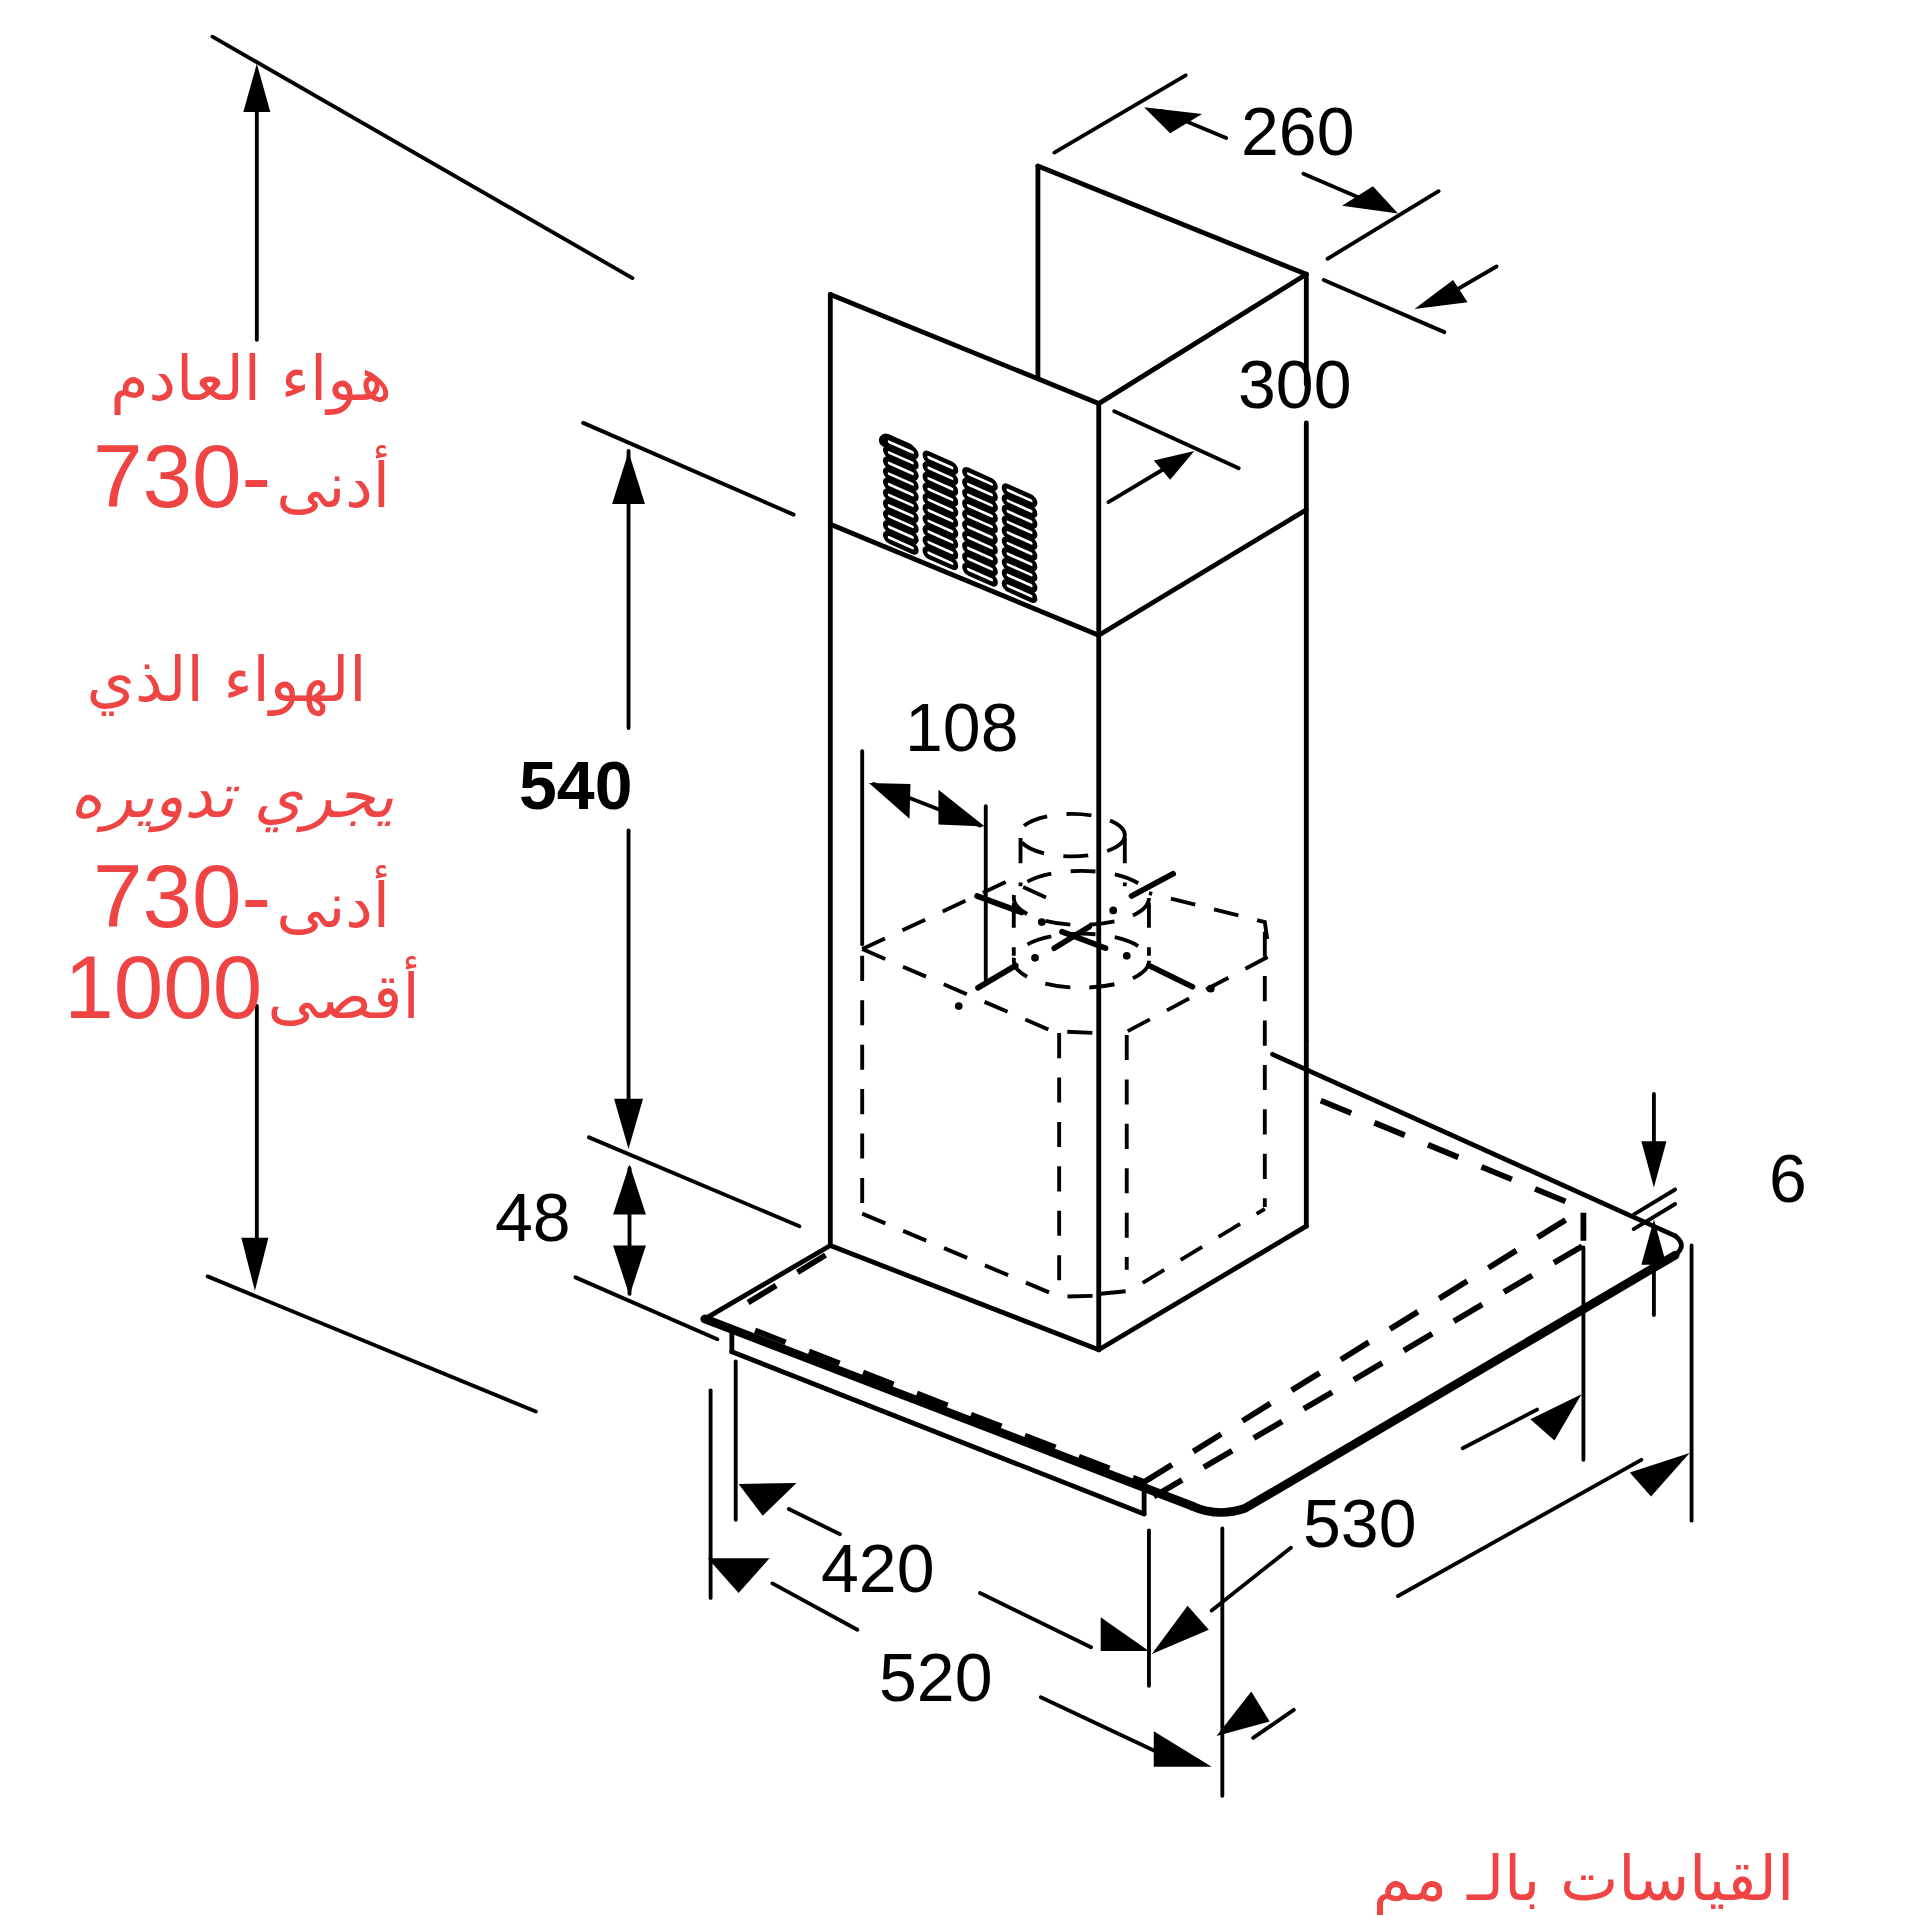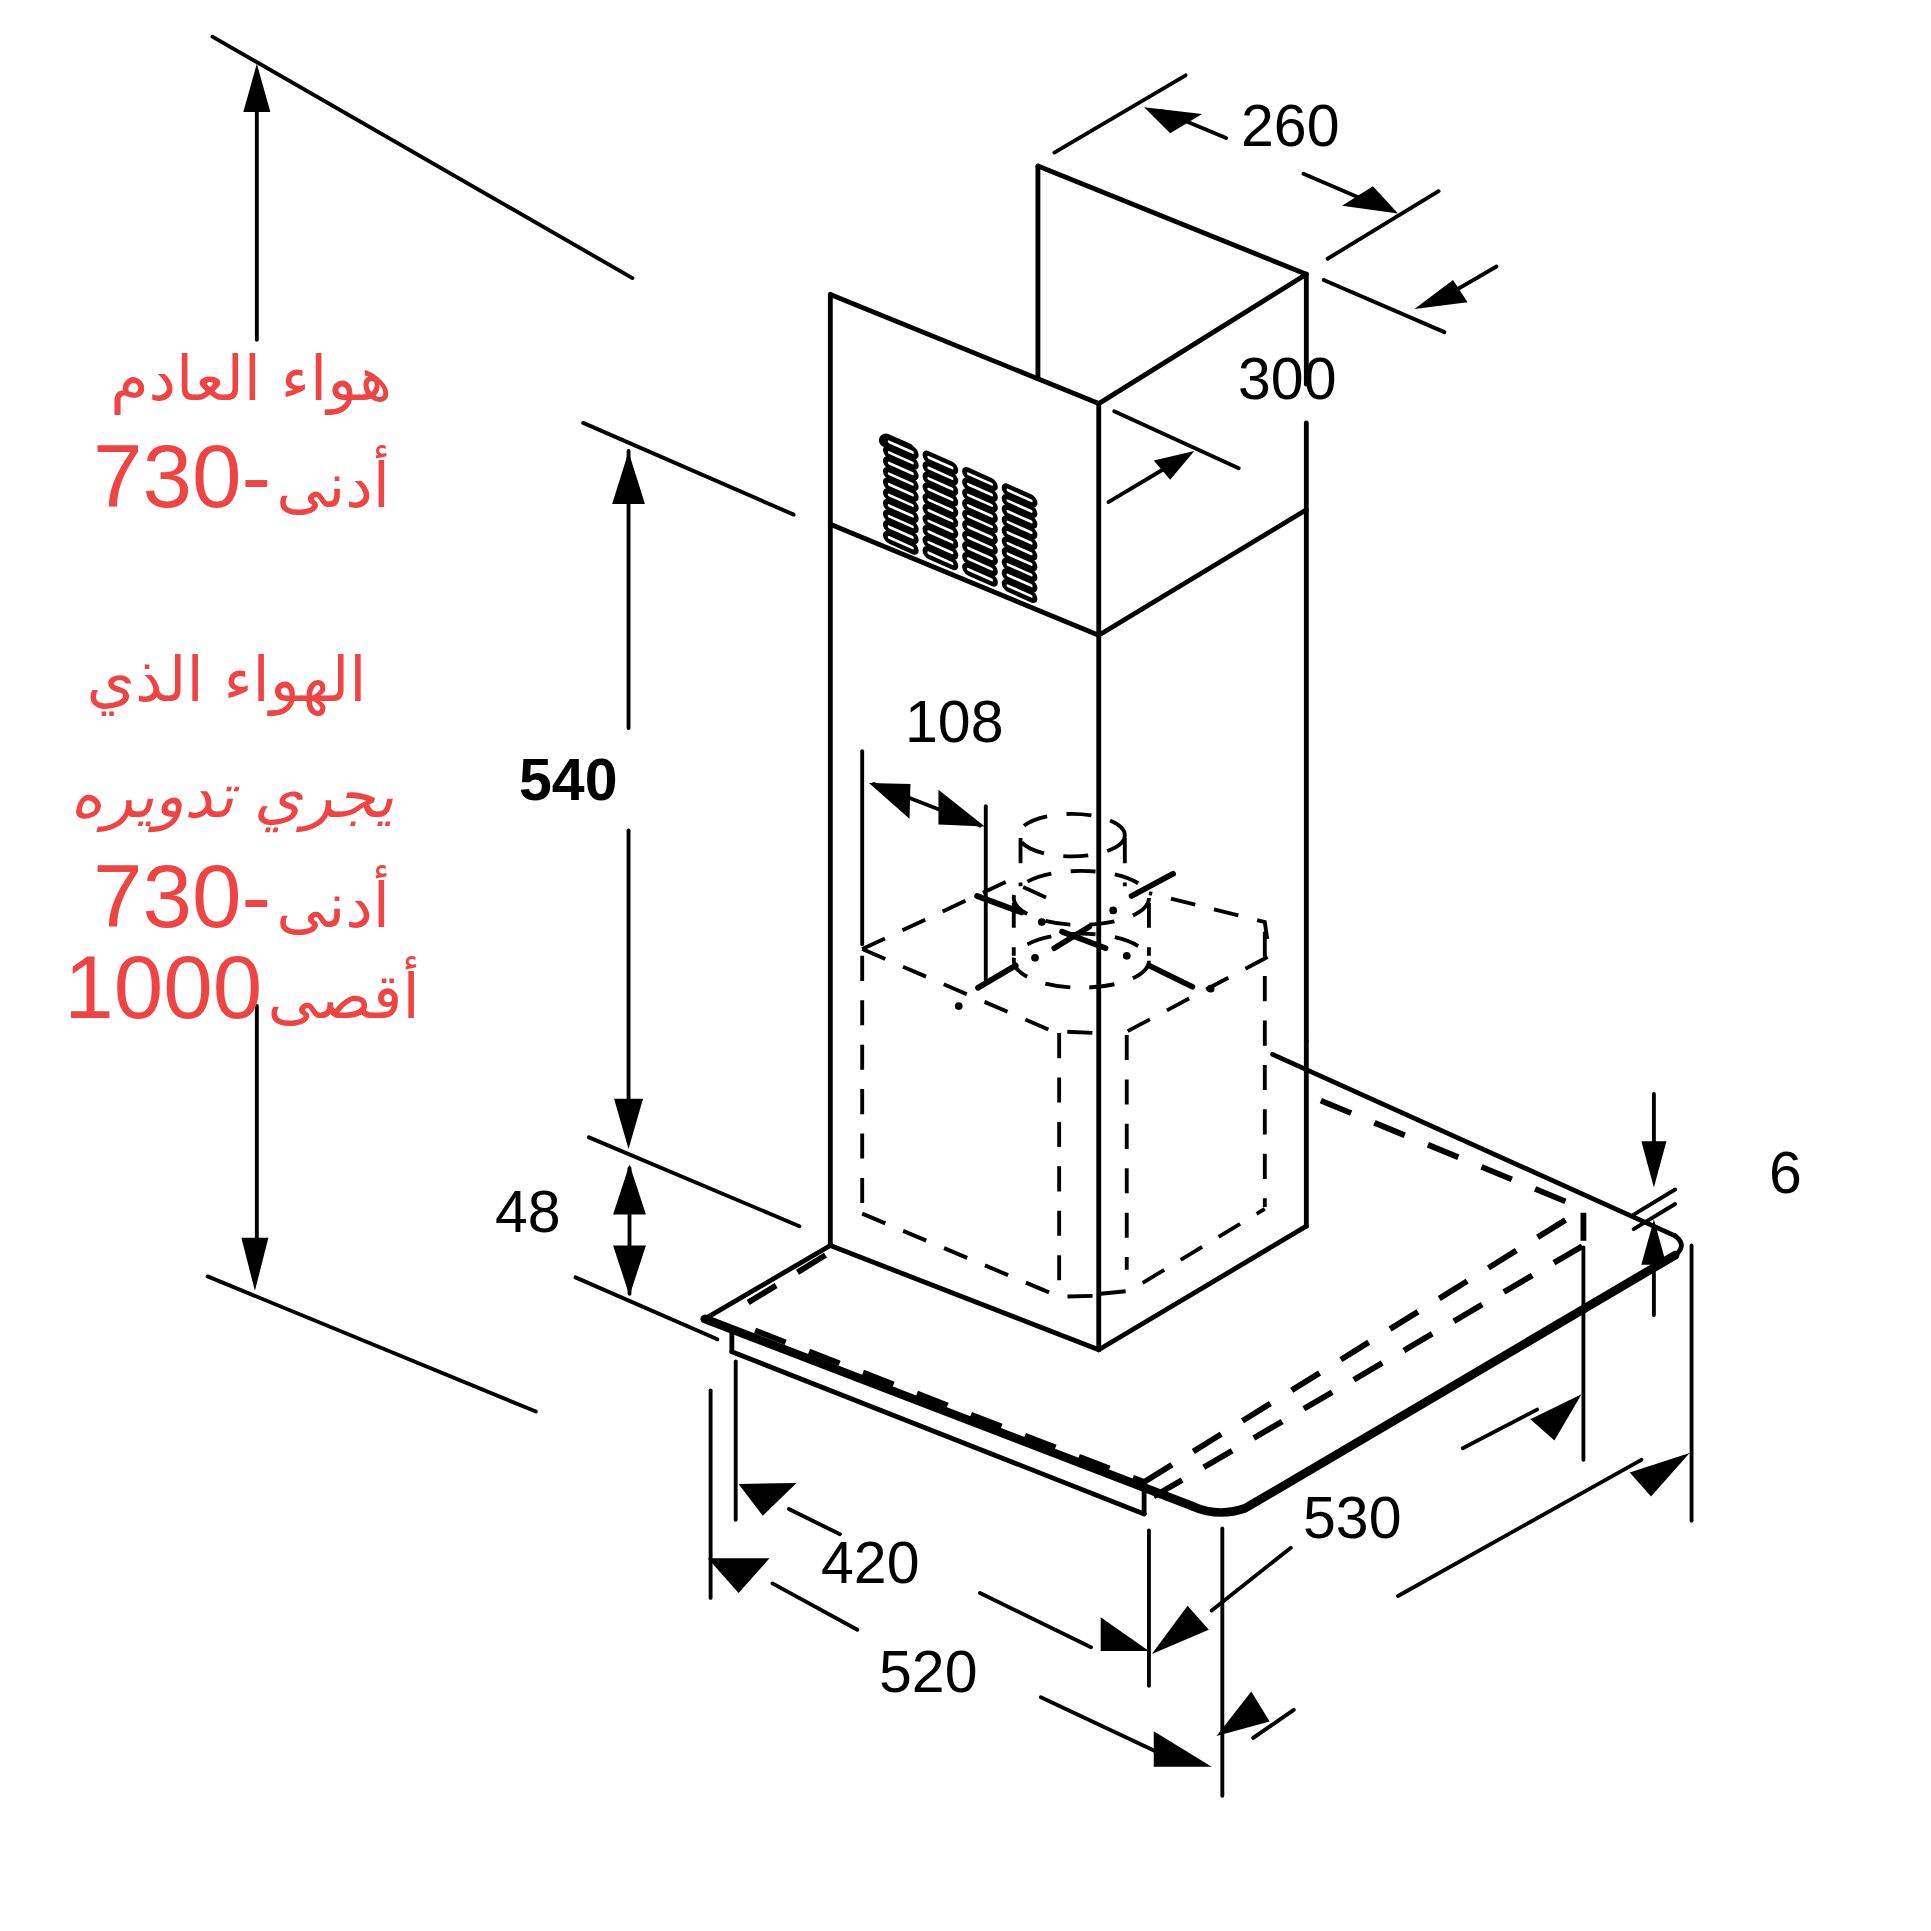--- a/index.html
+++ b/index.html
@@ -5,21 +5,21 @@
   html, body { margin: 0; padding: 0; background: #ffffff; }
   #canvas { position: relative; width: 1931px; height: 1931px; background: #ffffff; overflow: hidden; }
   svg { position: absolute; left: 0; top: 0; }
   .ln { stroke: #000; stroke-width: 5; fill: none; stroke-linecap: round; stroke-linejoin: round; }
   .thin { stroke: #000; stroke-width: 4; fill: none; stroke-linecap: round; }
   .thick { stroke: #000; stroke-width: 9; fill: none; stroke-linecap: round; stroke-linejoin: round; }
   .dash { stroke: #000; stroke-width: 4; fill: none; stroke-dasharray: 26 20; }
   .dash2 { stroke: #000; stroke-width: 6; fill: none; stroke-dasharray: 34 26; }
   .arrow { fill: #000; stroke: none; }
   .slot { fill: #fff; stroke: #000; stroke-width: 5; }
-  .dim { position: absolute; font-family: "Liberation Sans", sans-serif; font-size: 59px; color: #000; line-height: 1; white-space: nowrap; }
+  .dim { position: absolute; font-family: "Liberation Sans", sans-serif; font-size: 68px; color: #000; line-height: 1; white-space: nowrap; }
   .ar { position: absolute; font-family: "DejaVu Sans", sans-serif; color: #ef4444; line-height: 1.05; white-space: nowrap; direction: rtl; text-align: center; }
   .ar-big { font-size: 62px; }
   .num-big { font-family: "Liberation Sans", sans-serif; font-size: 89px; direction: ltr; }
 </style>
 </head>
 <body>
 
 <div id="canvas">
 
 <svg width="1931" height="1931" viewBox="0 0 2000 2000">
@@ -290,15 +290,16 @@
 <div class="ar" style="left:58px;top:850px;width:367px;">
   <span class="ar-big">أدنى</span>
   <span class="num-big" style="unicode-bidi:isolate;">730-</span>
 </div>
 
 <div class="ar" style="left:39px;top:941px;width:406px;">
   <span class="ar-big">أقصى</span>
   <span class="num-big" style="unicode-bidi:isolate;">1000</span>
 </div>
 
+<div class="ar ar-big" style="left:1352px;top:1846px;width:463px;">القياسات بالـ مم</div>
 
 </div>
 
 
 </body></html>

